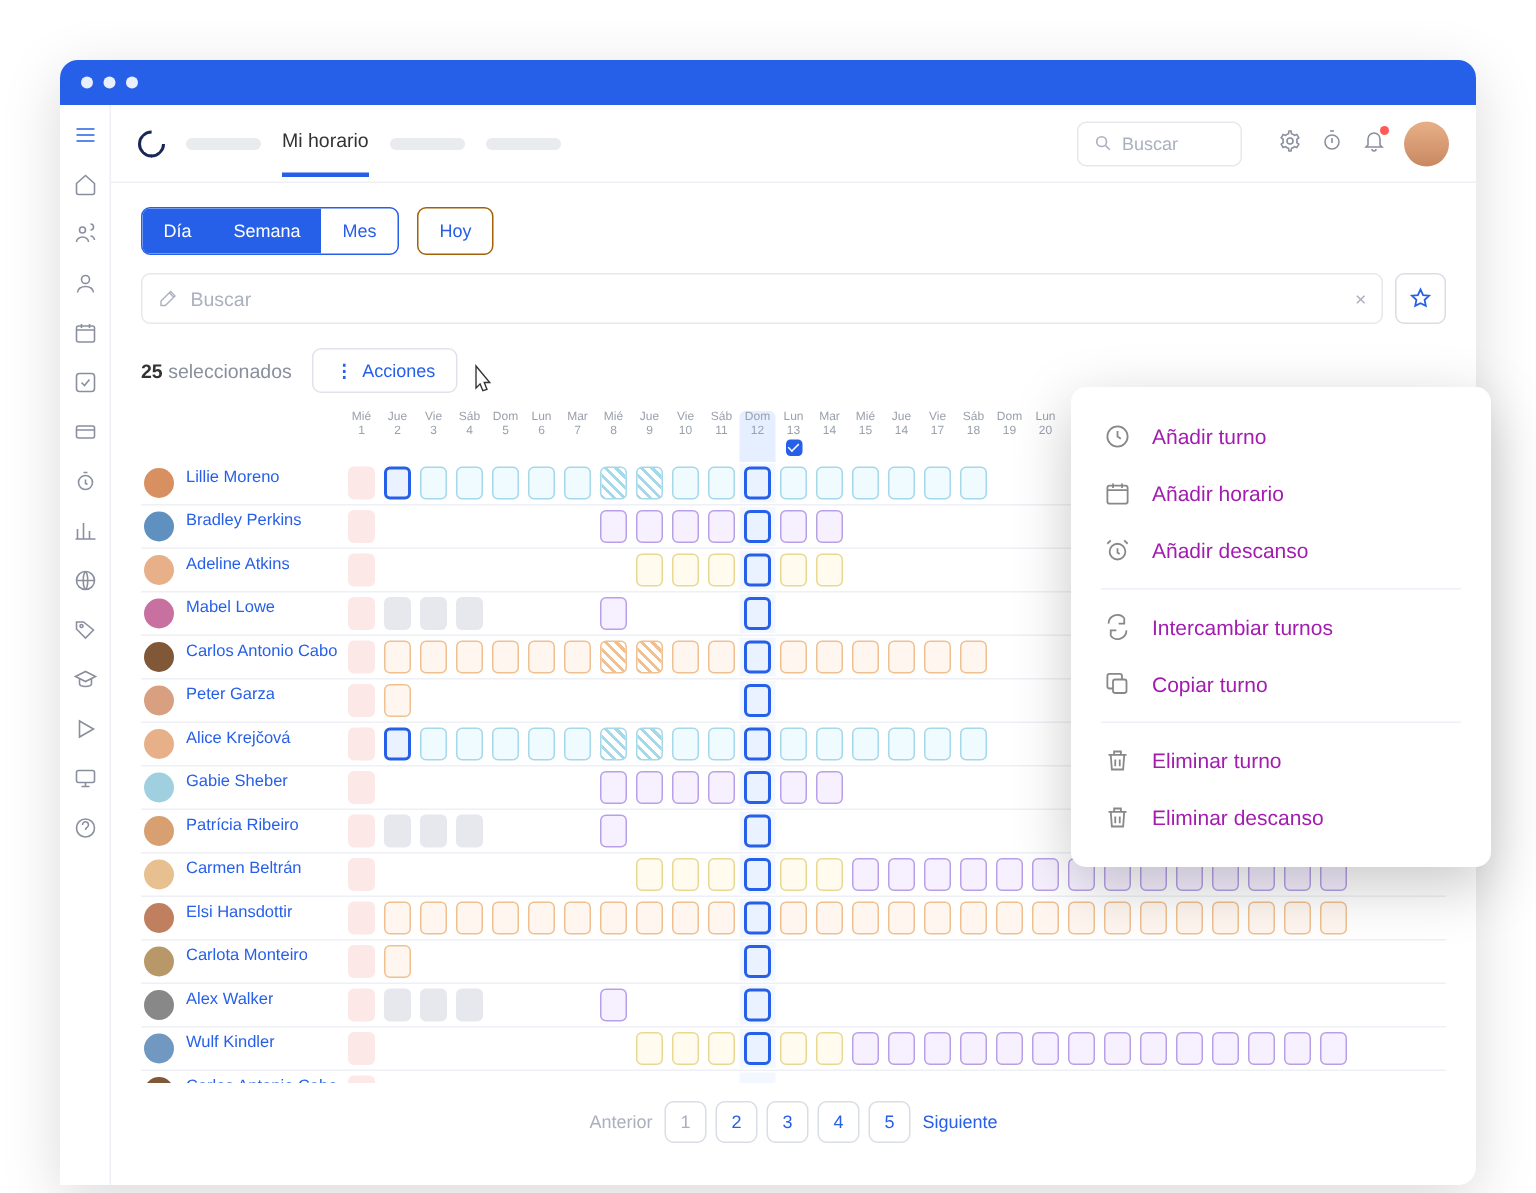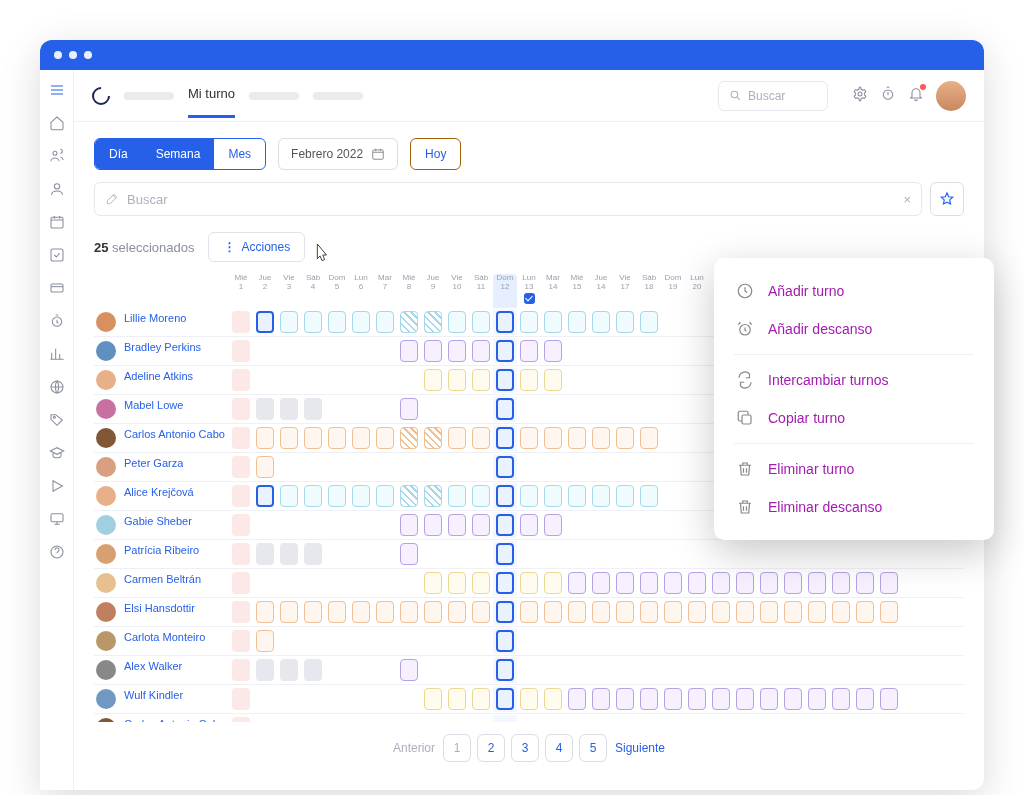--- a/index.html
+++ b/index.html
@@ -136,21 +136,21 @@
           </svg></div>
       <div><svg viewBox="0 0 24 24">
             <circle cx="12" cy="12" r="9"></circle>
             <path d="M9 9a3 3 0 115 2c-1 1-2 1-2 3M12 18h0"></path>
           </svg></div>
     </div>
     <div class="main">
       <div class="topbar">
         <div class="logo"></div>
         <div class="skel" style="width:50px"></div>
-        <div class="tab-active">Mi turno</div>
+        <div class="tab-active">Mi horario</div>
         <div class="skel" style="width:50px"></div>
         <div class="skel" style="width:50px"></div>
         <div class="search-pill">
           <svg viewBox="0 0 24 24" width="13" height="13" stroke="#aab0bd" fill="none" stroke-width="2">
               <circle cx="10" cy="10" r="6"></circle>
               <path d="M20 20l-5-5"></path>
             </svg>
           <span>Buscar</span>
         </div>
         <div class="topicons">
@@ -168,27 +168,20 @@
           <div class="avatar-user"></div>
         </div>
       </div>
 
       <div class="content">
         <div class="controls">
           <div class="seg">
             <div class="on">Día</div>
             <div class="on">Semana</div>
             <div>Mes</div>
-          </div>
-          <div class="btn-outline">
-            <span>Febrero 2022</span>
-            <svg viewBox="0 0 24 24" width="14" height="14" stroke="#888" fill="none" stroke-width="1.6">
-                <rect x="3" y="5" width="18" height="16" rx="2"></rect>
-                <path d="M3 9h18M8 3v4M16 3v4"></path>
-              </svg>
           </div>
           <div class="btn-today">Hoy</div>
         </div>
 
         <div class="searchbar">
           <div class="searchbox">
             <svg viewBox="0 0 24 24" width="14" height="14" stroke="#aab0bd" fill="none" stroke-width="1.6">
                 <path d="M15 4l5 5-11 11H4v-5z M14 6l4 4"></path>
               </svg>
             <span>Buscar</span>
@@ -1233,20 +1226,27 @@
     </div>
   </div>
 
   <div class="menu">
     <div class="mi">
         <svg viewBox="0 0 24 24">
           <circle cx="12" cy="12" r="9"></circle>
           <path d="M12 7v5l3 2"></path>
         </svg>
         <span>Añadir turno</span>
+      </div>
+    <div class="mi">
+        <svg viewBox="0 0 24 24">
+          <rect x="3" y="5" width="18" height="16" rx="2"></rect>
+          <path d="M3 9h18M8 3v4M16 3v4"></path>
+        </svg>
+        <span>Añadir horario</span>
       </div>
     <div class="mi">
         <svg viewBox="0 0 24 24">
           <circle cx="12" cy="13" r="7"></circle>
           <path d="M12 10v4l2 1M6 3L3 6M18 3l3 3"></path>
         </svg>
         <span>Añadir descanso</span>
       </div>
     <hr>
     <div class="mi">

